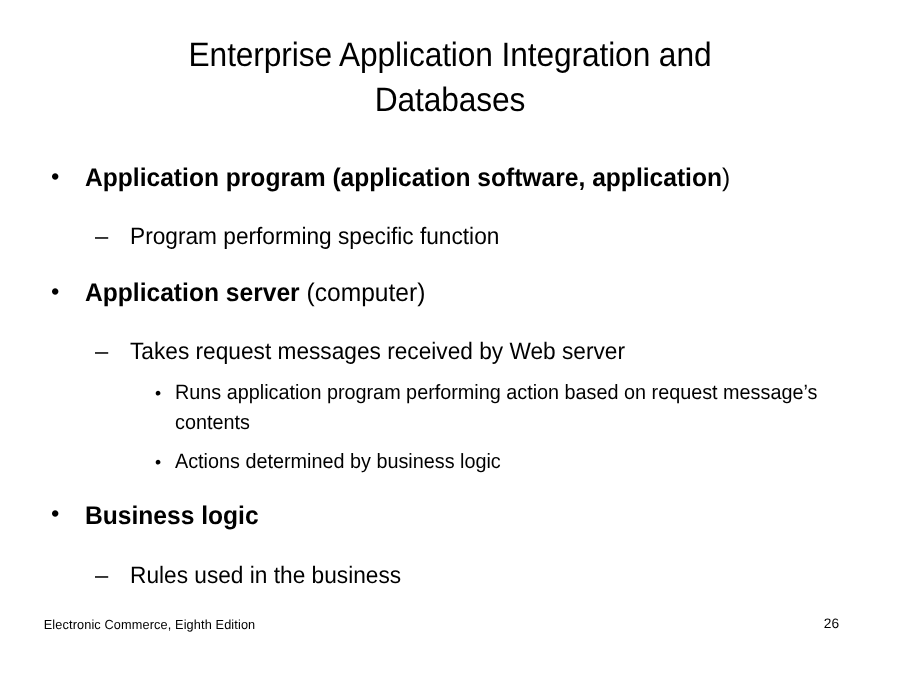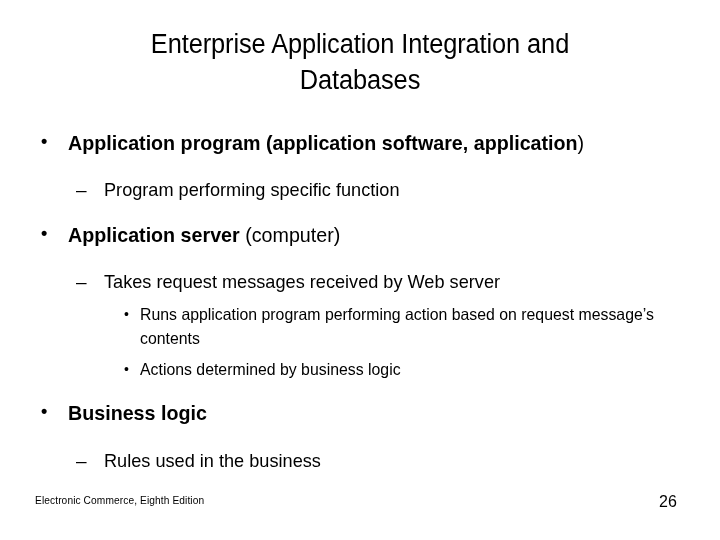--- a/index.html
+++ b/index.html
@@ -133,21 +133,21 @@
     font-size: 10.5px;
     font-weight: 400;
     letter-spacing: 0.1px;
     transform: scaleX(0.97);
     transform-origin: 0 0;
   }
   .footer-right {
     position: absolute;
     left: 659px;
     top: 493px;
-    font-size: 16px;
+    font-size: 11px;
     font-weight: 400;
   }
 </style>
 </head>
 <body>
 
 <div class="slide">
 
   <div class="title">
     <span>Enterprise Application Integration and</span>

